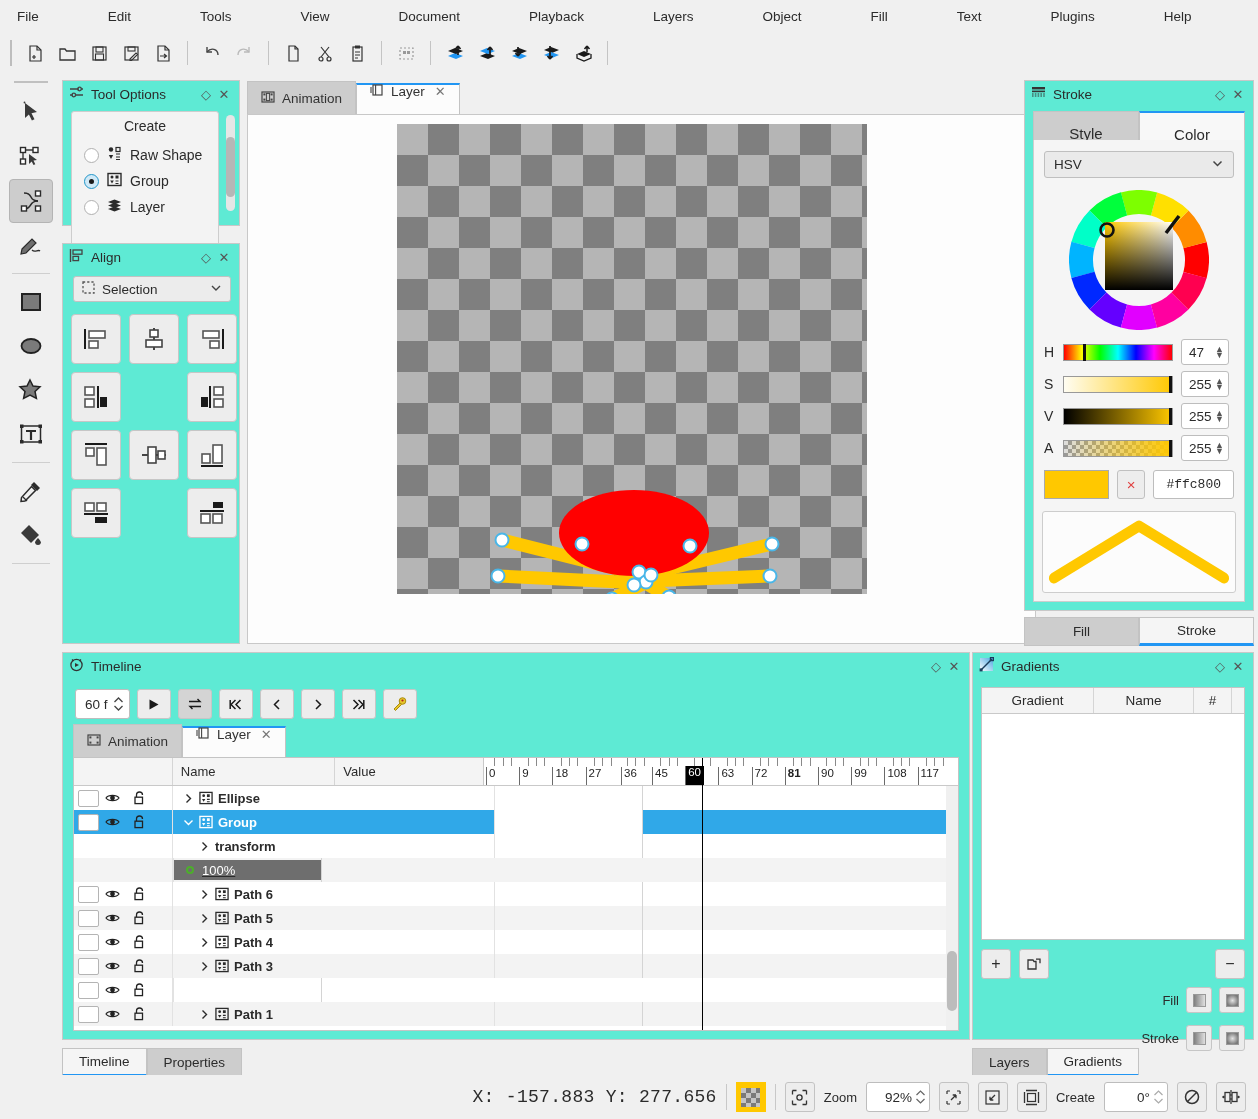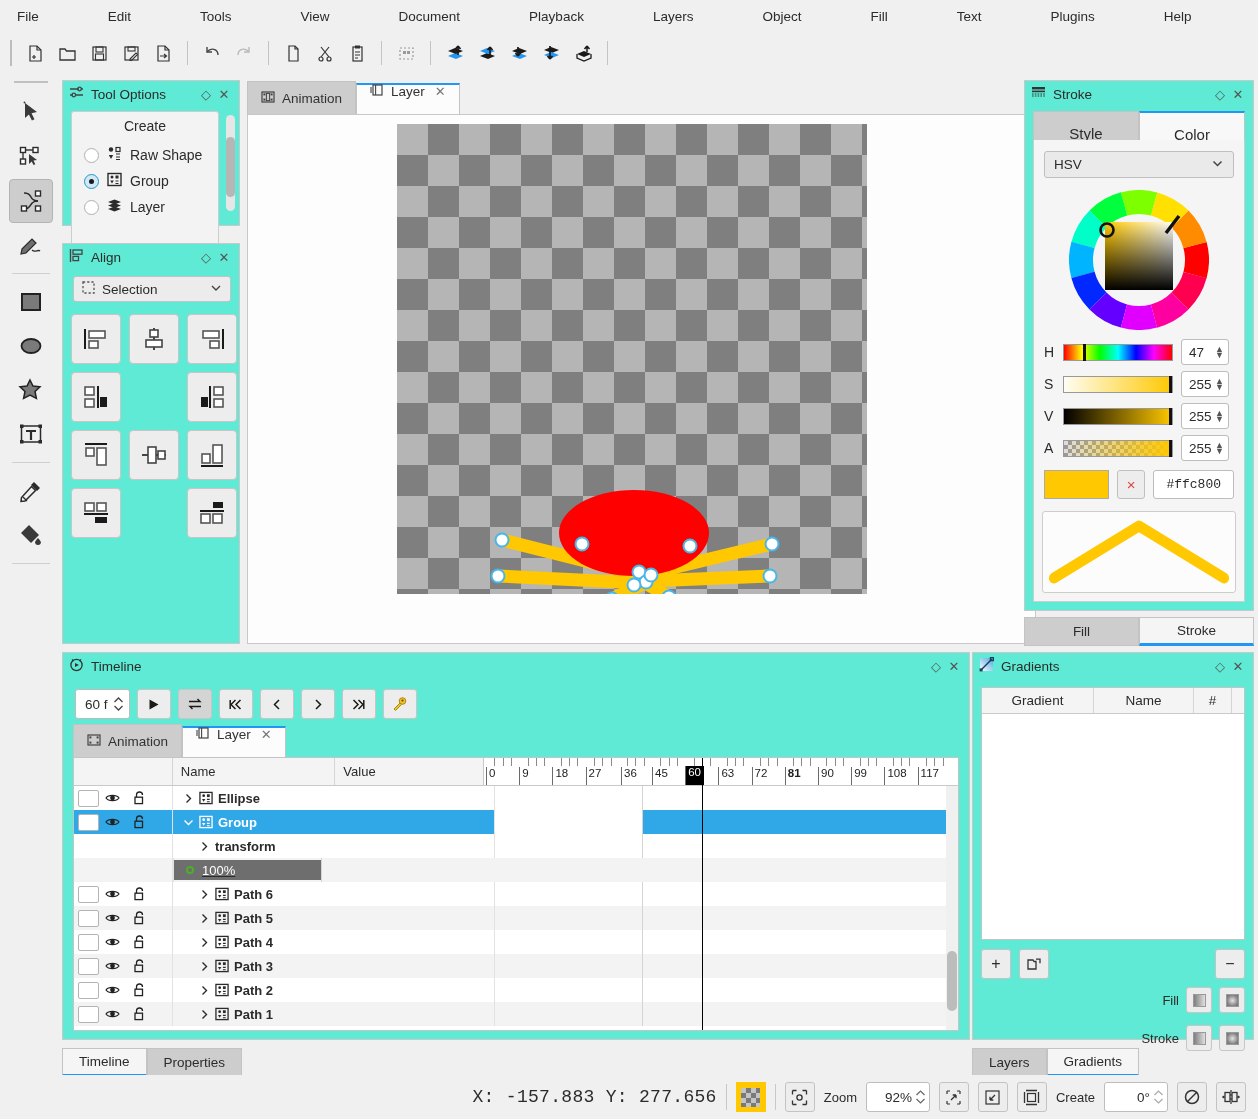--- a/index.html
+++ b/index.html
@@ -1071,38 +1071,20 @@
                 <circle cx="7.5" cy="6" r="2.4" fill="#222"></circle>
               </svg>
             </span>
             <span class="lock">
               <svg width="13" height="14" viewBox="0 0 13 14">
                 <path d="M3.5 6V4a3 3 0 016 0" fill="none" stroke="#222" stroke-width="1.3"></path>
                 <rect x="2" y="6.2" width="7.5" height="6.4" fill="none" stroke="#222" stroke-width="1.3"></rect>
               </svg>
             </span>
           </div>
-          <div class="cell-name">
-            <span style="width:16px;display:inline-block"></span>
-            <span style="display:flex">
-              <svg width="11" height="11" viewBox="0 0 11 11">
-                <path d="M3.5 1.5l4 4-4 4" fill="none" stroke="currentColor" stroke-width="1.4"></path>
-              </svg>
-            </span>
-            <span style="display:flex">
-              <svg width="14" height="14" viewBox="0 0 15 15">
-                <rect x="1" y="1.5" width="13" height="12" fill="none" stroke="currentColor" stroke-width="1.4"></rect>
-                <circle cx="5" cy="5" r="1.5" fill="currentColor"></circle>
-                <rect x="8.5" y="3.5" width="3" height="3" fill="currentColor"></rect>
-                <path d="M5 11.5L3.2 8.5h3.6z" fill="currentColor"></path>
-                <path d="M8.5 9h3M8.5 11.5h3" stroke="currentColor" stroke-width="1.2"></path>
-              </svg>
-            </span>
-            <span>Path 2</span>
-          </div>
           <div class="cell-val"></div>
           <div class="cell-track"></div>
         </div>
         <div class="tl-row alt">
           <div class="cell-left">
             <span class="chk"></span>
             <span class="eye">
               <svg width="15" height="12" viewBox="0 0 15 12">
                 <path d="M1 6c2.5-3.5 10.5-3.5 13 0-2.5 3.5-10.5 3.5-13 0z" fill="none" stroke="#222" stroke-width="1.2"></path>
                 <circle cx="7.5" cy="6" r="2.4" fill="#222"></circle>

